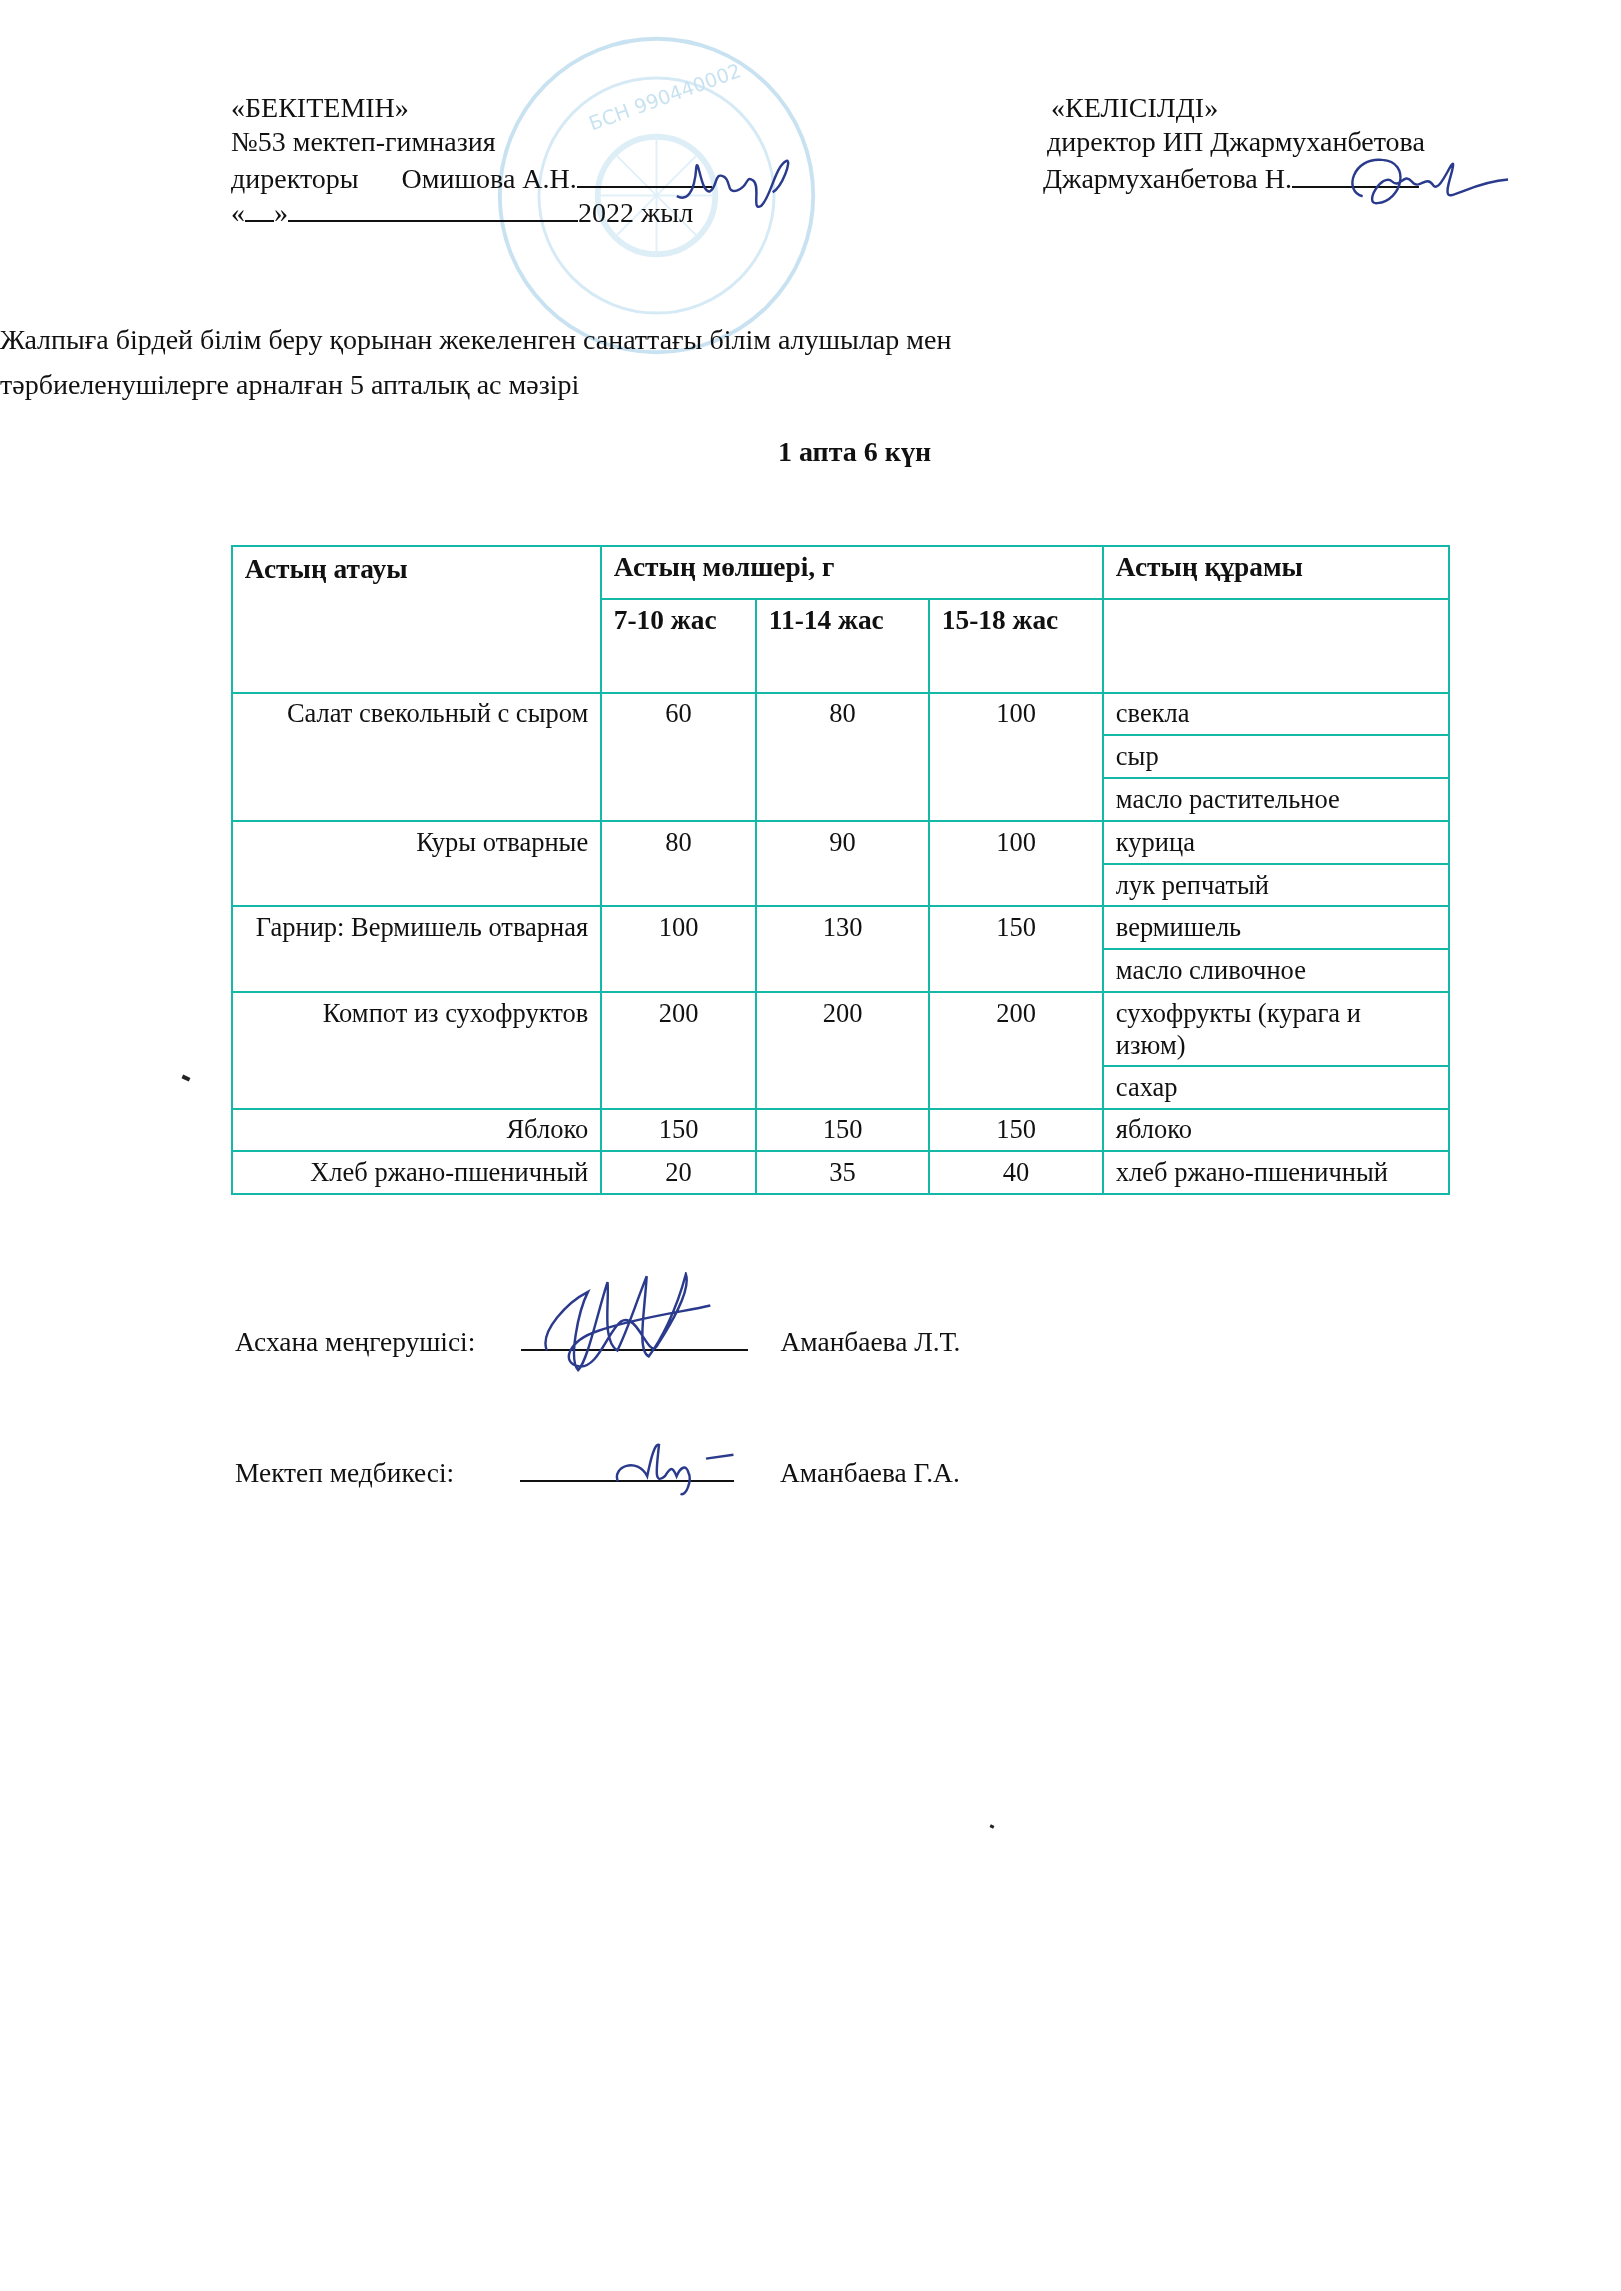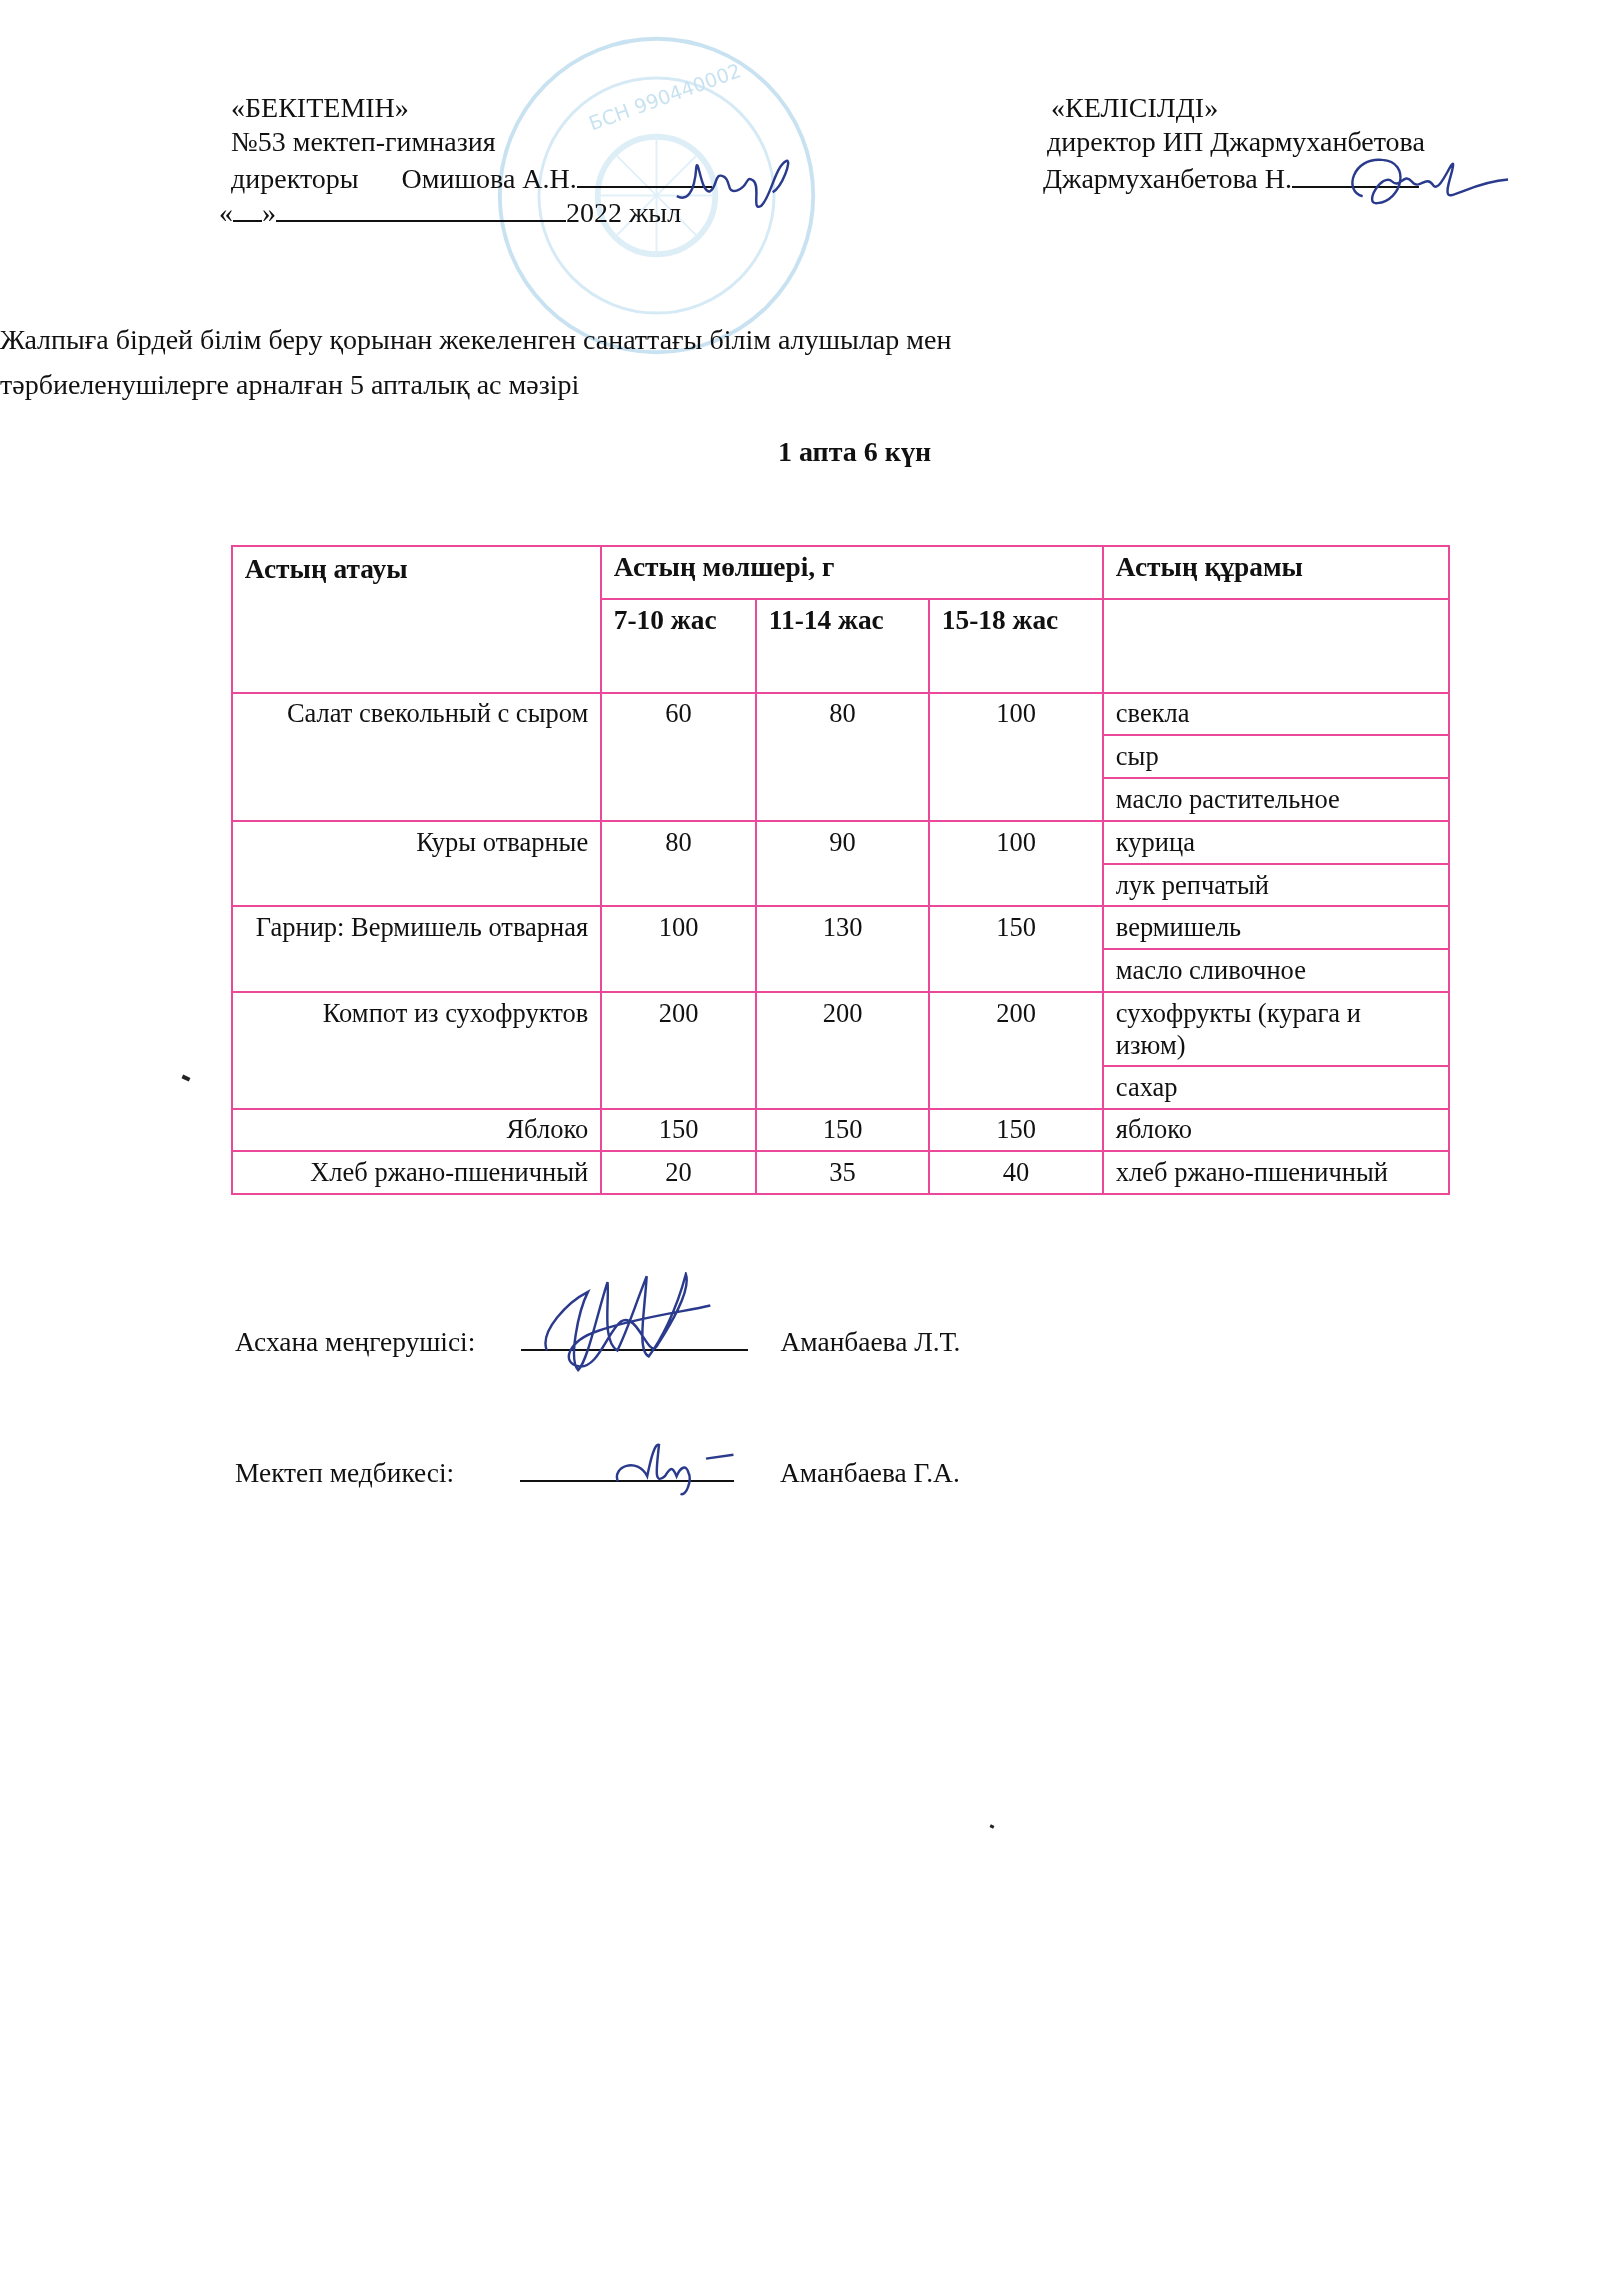--- a/index.html
+++ b/index.html
@@ -14,21 +14,21 @@
   .stamp { position: absolute; left: 480px; top: 29px; width: 353px; height: 333px; opacity: 0.55; }
 
   .title { left: 0; width: 1404px; text-align: left; font-size: 28px; line-height: 45px; }
   .subtitle { left: 0; width: 1621px; text-align: center; font-size: 28px; font-weight: bold; }
 
   table.menu {
     position: absolute; left: 231px; top: 545px; width: 1217px;
     border-collapse: collapse; font-size: 26.5px; table-layout: fixed;
   }
   table.menu td, table.menu th {
-    border: 2px solid #ec4899; padding: 3.9px 11.8px; vertical-align: top;
+    border: 2px solid #14b8a6; padding: 3.9px 11.8px; vertical-align: top;
     line-height: 32px;
   }
   table.menu th { font-weight: bold; text-align: left; font-size: 27.4px; }
   th.center, td.num { text-align: center; }
   th.agecol { text-align: center; height: 84px; }
   td.dish { text-align: right; }
   td.ing { height: 33px; border-radius: 12px; }
 
   .footer-row { font-size: 27.4px; white-space: nowrap; }
   .sig-line { display: inline-block; border-bottom: 2px solid #111; }
@@ -50,21 +50,21 @@
   <text x="110" y="80" font-size="20" fill="#9ccbe6" transform="rotate(-20 180 80)" font-family="DejaVu Sans, sans-serif">БСН 990440002</text>
 </svg>
 
 <div class="abs hdr-line" style="left:231px; top:91px;">«БЕКІТЕМІН»</div>
 <div class="abs hdr-line" style="left:231px; top:125px;">№53 мектеп-гимназия</div>
 <div class="abs hdr-line" style="left:231px; top:160px;">
   <span>директоры</span>
   <span style="display:inline-block;width:29px"></span>
   <span>Омишова А.Н.</span><span class="blank" style="width:135px"></span>
 </div>
-<div class="abs hdr-line" style="left:219px; top:194px;">
+<div class="abs hdr-line" style="left:231px; top:194px;">
   <span>«</span><span class="blank" style="width:29px"></span><span>»</span><span class="blank" style="width:290px"></span><span>2022 жыл</span>
 </div>
 <svg class="sig" style="left:667px; top:147px; width:137px; height:69px;" viewBox="0 0 140 70">
   <path d="M10 50 C 20 55, 28 48, 30 20 C 32 10, 35 48, 44 45 C 52 40, 48 25, 58 30 C 66 34, 60 48, 72 44 C 84 40, 80 28, 88 34 C 96 40, 86 66, 96 60 C 106 52, 110 20, 122 14 C 128 12, 118 40, 108 46" fill="none" stroke="#2a3a8c" stroke-width="2.5"></path>
 </svg>
 
 <div class="abs hdr-line" style="left:1051px; top:91px;">«КЕЛІСІЛДІ»</div>
 <div class="abs hdr-line" style="left:1047px; top:125px;">директор ИП Джармуханбетова</div>
 <div class="abs hdr-line" style="left:1043px; top:160px;">
   <span>Джармуханбетова Н.</span><span class="blank" style="width:127px"></span>

